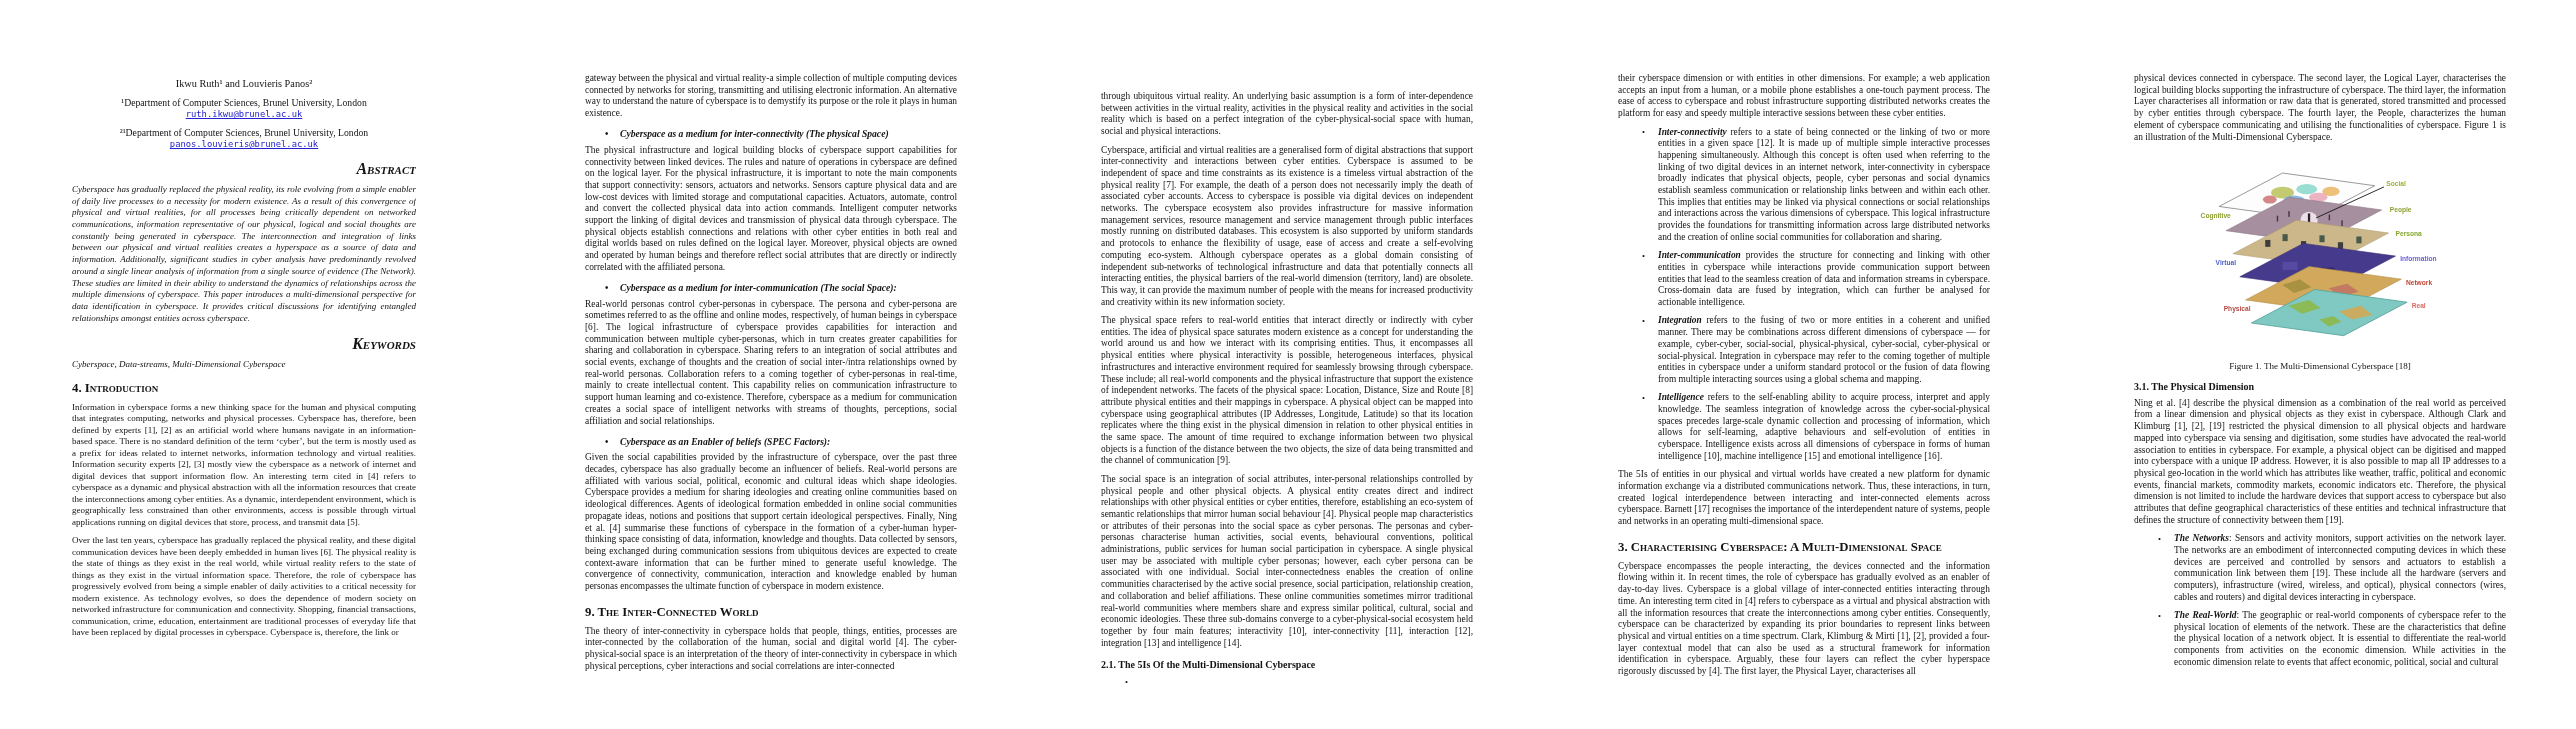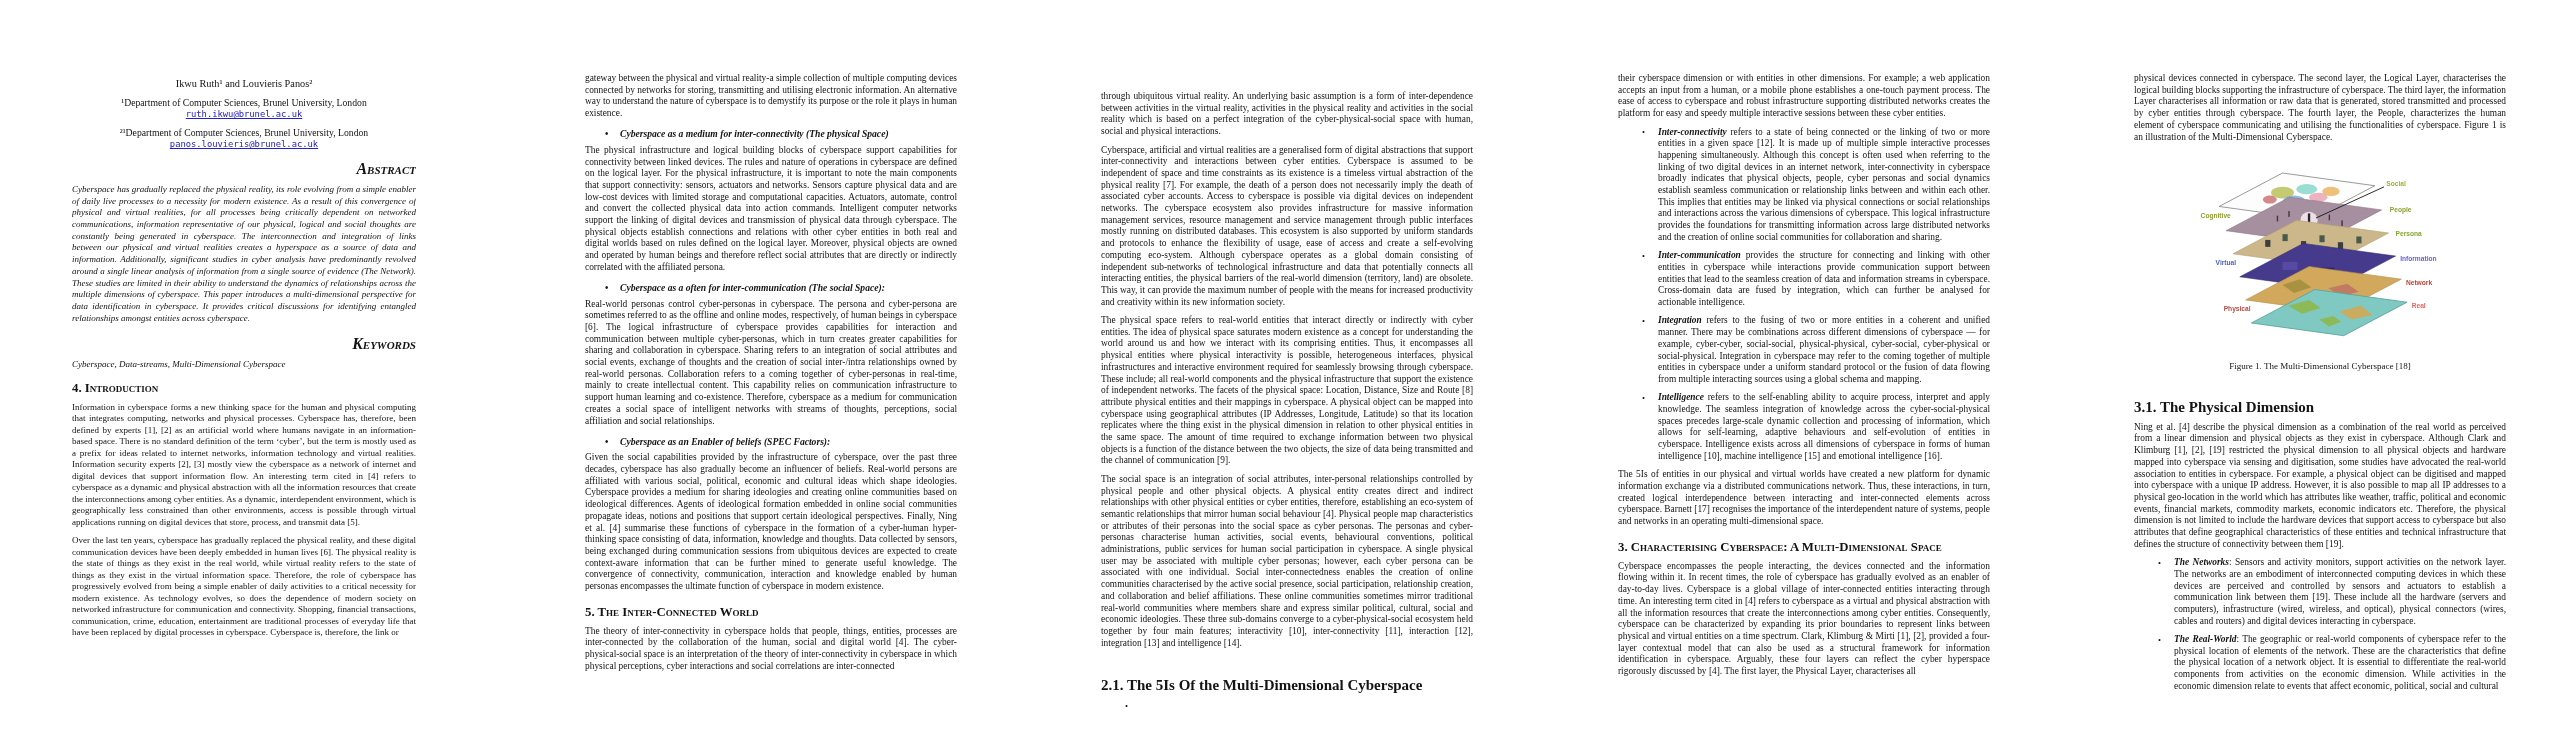--- a/index.html
+++ b/index.html
@@ -13,21 +13,21 @@
 
   .title{font-size:18px;font-weight:bold;text-align:center;line-height:1.36;margin:0 auto;max-width:270px;letter-spacing:0.1px;}
   .authors{text-align:center;font-size:10.3px;margin-top:11px;}
   .affil{text-align:center;font-size:9.7px;margin-top:8px;}
   .email{text-align:center;font-size:8.8px;font-family:"DejaVu Sans Mono","Liberation Mono",monospace;margin-top:1.2px;}
   .email a{color:#2320cf;text-decoration:underline;cursor:pointer;}
 
   .h-abs{font-variant:small-caps;font-weight:bold;font-style:italic;font-size:16px;margin:11px 0 5.5px;text-align:right;}
   .abstract{font-style:italic;font-size:9px;line-height:11.7px;text-align:justify;margin:0;}
   .h-sc{font-variant:small-caps;font-weight:bold;font-size:12.8px;margin:12px 0 6px;}
-  .h-sub{font-weight:bold;font-size:15px;margin:28px 0 6px;font-family:Liberation Serif, serif;}
+  .h-sub{font-weight:bold;font-size:10px;margin:10px 0 6px;font-family:Liberation Serif, serif;}
 
   .body-p{font-size:9.4px;line-height:11.7px;text-align:justify;margin:0 0 6.7px 0;}
   .col1 .body-p{font-size:9px;line-height:11.5px;}
   .kw{font-style:italic;font-size:9px;margin:0;}
 
   .bhead{margin:8.5px 0 5.5px;padding-left:35px;position:relative;font-weight:bold;font-style:italic;font-size:9.6px;}
   .bhead .bm{position:absolute;left:20px;font-style:normal;}
   .ibullet{position:relative;padding-left:40px;margin:0 0 6.7px 0;}
   .ibullet .bm{position:absolute;left:24px;top:0.6px;font-size:8.5px;}
   .ibullet .txt{text-align:justify;font-size:9.4px;line-height:11.7px;}
@@ -63,31 +63,31 @@
   <p class="body-p">gateway between the physical and virtual reality-a simple collection of multiple computing devices connected by networks for storing, transmitting and utilising electronic information. An alternative way to understand the nature of cyberspace is to demystify its purpose or the role it plays in human existence.</p>
 
   <div class="bhead">
     <span class="bm">•</span>
     <span>Cyberspace as a medium for inter-connectivity (The physical Space)</span>
   </div>
   <p class="body-p">The physical infrastructure and logical building blocks of cyberspace support capabilities for connectivity between linked devices. The rules and nature of operations in cyberspace are defined on the logical layer. For the physical infrastructure, it is important to note the main components that support connectivity: sensors, actuators and networks. Sensors capture physical data and are low-cost devices with limited storage and computational capacities. Actuators, automate, control and convert the collected physical data into action commands. Intelligent computer networks support the linking of digital devices and transmission of physical data through cyberspace. The physical objects establish connections and relations with other cyber entities in both real and digital worlds based on rules defined on the logical layer. Moreover, physical objects are owned and operated by human beings and therefore reflect social attributes that are directly or indirectly correlated with the affiliated persona.</p>
 
   <div class="bhead">
     <span class="bm">•</span>
-    <span>Cyberspace as a often for inter-communication (The social Space):</span>
+    <span>Cyberspace as a medium for inter-communication (The social Space):</span>
   </div>
   <p class="body-p">Real-world personas control cyber-personas in cyberspace. The persona and cyber-persona are sometimes referred to as the offline and online modes, respectively, of human beings in cyberspace [6]. The logical infrastructure of cyberspace provides capabilities for interaction and communication between multiple cyber-personas, which in turn creates greater capabilities for sharing and collaboration in cyberspace. Sharing refers to an integration of social attributes and social events, exchange of thoughts and the creation of social inter-/intra relationships owned by real-world personas. Collaboration refers to a coming together of cyber-personas in real-time, mainly to create intellectual content. This capability relies on communication infrastructure to support human learning and co-existence. Therefore, cyberspace as a medium for communication creates a social space of intelligent networks with streams of thoughts, perceptions, social affiliation and social relationships.</p>
 
   <div class="bhead">
     <span class="bm">•</span>
     <span>Cyberspace as an Enabler of beliefs (SPEC Factors):</span>
   </div>
   <p class="body-p">Given the social capabilities provided by the infrastructure of cyberspace, over the past three decades, cyberspace has also gradually become an influencer of beliefs. Real-world persons are affiliated with various social, political, economic and cultural ideas which shape ideologies. Cyberspace provides a medium for sharing ideologies and creating online communities based on ideological differences. Agents of ideological formation embedded in online social communities propagate ideas, notions and positions that support certain ideological perspectives. Finally, Ning et al. [4] summarise these functions of cyberspace in the formation of a cyber-human hyper-thinking space consisting of data, information, knowledge and thoughts. Data collected by sensors, being exchanged during communication sessions from ubiquitous devices are expected to create context-aware information that can be further mined to generate useful knowledge. The convergence of connectivity, communication, interaction and knowledge enabled by human personas encompasses the ultimate function of cyberspace in modern existence.</p>
 
-  <div class="h-sc">5. The Inter-Connected World</div>
+  <div class="h-sc">9. The Inter-Connected World</div>
   <p class="body-p">The theory of inter-connectivity in cyberspace holds that people, things, entities, processes are inter-connected by the collaboration of the human, social and digital world [4]. The cyber-physical-social space is an interpretation of the theory of inter-connectivity in cyberspace in which physical perceptions, cyber interactions and social correlations are inter-connected</p>
 </section>
 
 <section class="col col3">
   <p class="body-p">through ubiquitous virtual reality. An underlying basic assumption is a form of inter-dependence between activities in the virtual reality, activities in the physical reality and activities in the social reality which is based on a perfect integration of the cyber-physical-social space with human, social and physical interactions.</p>
   <p class="body-p">Cyberspace, artificial and virtual realities are a generalised form of digital abstractions that support inter-connectivity and interactions between cyber entities. Cyberspace is assumed to be independent of space and time constraints as its existence is a timeless virtual abstraction of the physical reality [7]. For example, the death of a person does not necessarily imply the death of associated cyber accounts. Access to cyberspace is possible via digital devices on independent networks. The cyberspace ecosystem also provides infrastructure for massive information management services, resource management and service management through public interfaces mostly running on distributed databases. This ecosystem is also supported by uniform standards and protocols to enhance the flexibility of usage, ease of access and create a self-evolving computing eco-system. Although cyberspace operates as a global domain consisting of independent sub-networks of technological infrastructure and data that potentially connects all interacting entities, the physical barriers of the real-world dimension (territory, land) are obsolete. This way, it can provide the maximum number of people with the means for increased productivity and creativity within its new information society.</p>
   <p class="body-p">The physical space refers to real-world entities that interact directly or indirectly with cyber entities. The idea of physical space saturates modern existence as a concept for understanding the world around us and how we interact with its comprising entities. Thus, it encompasses all physical entities where physical interactivity is possible, heterogeneous interfaces, physical infrastructures and interactive environment required for seamlessly browsing through cyberspace. These include; all real-world components and the physical infrastructure that support the existence of independent networks. The facets of the physical space: Location, Distance, Size and Route [8] attribute physical entities and their mappings in cyberspace. A physical object can be mapped into cyberspace using geographical attributes (IP Addresses, Longitude, Latitude) so that its location replicates where the thing exist in the physical dimension in relation to other physical entities in the same space. The amount of time required to exchange information between two physical objects is a function of the distance between the two objects, the size of data being transmitted and the channel of communication [9].</p>
   <p class="body-p">The social space is an integration of social attributes, inter-personal relationships controlled by physical people and other physical objects. A physical entity creates direct and indirect relationships with other physical entities or cyber entities, therefore, establishing an eco-system of semantic relationships that mirror human social behaviour [4]. Physical people map characteristics or attributes of their personas into the social space as cyber personas. The personas and cyber-personas characterise human activities, social events, behavioural conventions, political administrations, public services for human social participation in cyberspace. A single physical user may be associated with multiple cyber personas; however, each cyber persona can be associated with one individual. Social inter-connectedness enables the creation of online communities characterised by the active social presence, social participation, relationship creation, and collaboration and belief affiliations. These online communities sometimes mirror traditional real-world communities where members share and express similar political, cultural, social and economic ideologies. These three sub-domains converge to a cyber-physical-social ecosystem held together by four main features; interactivity [10], inter-connectivity [11], interaction [12], integration [13] and intelligence [14].</p>
 
   <div class="h-sub">2.1. The 5Is Of the Multi-Dimensional Cyberspace</div>

